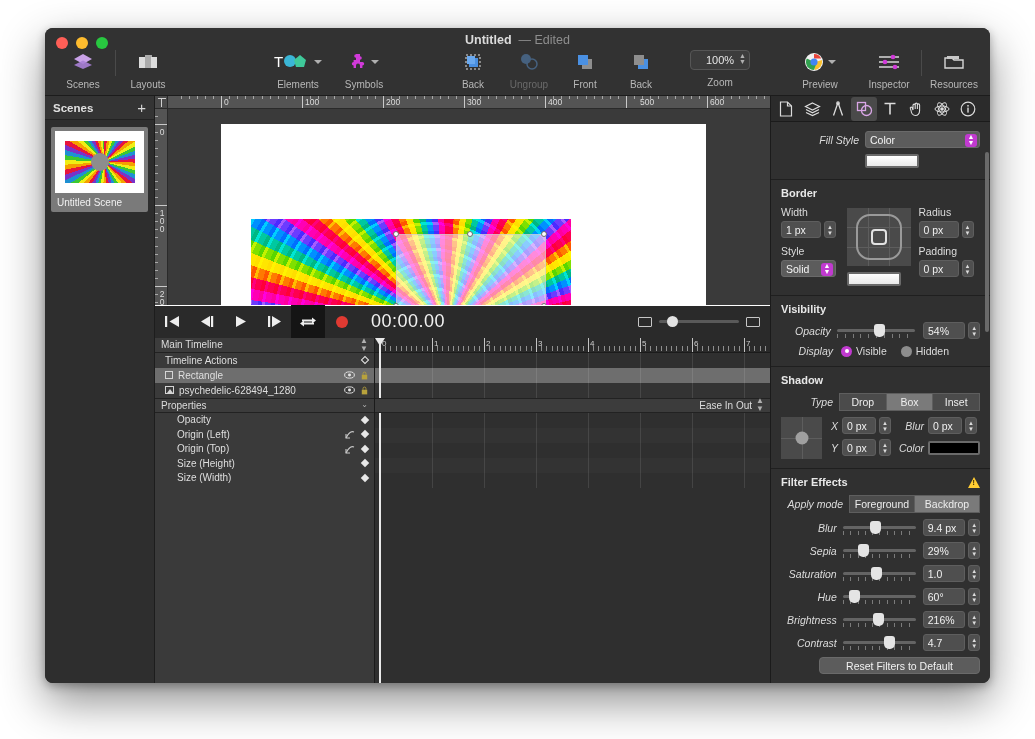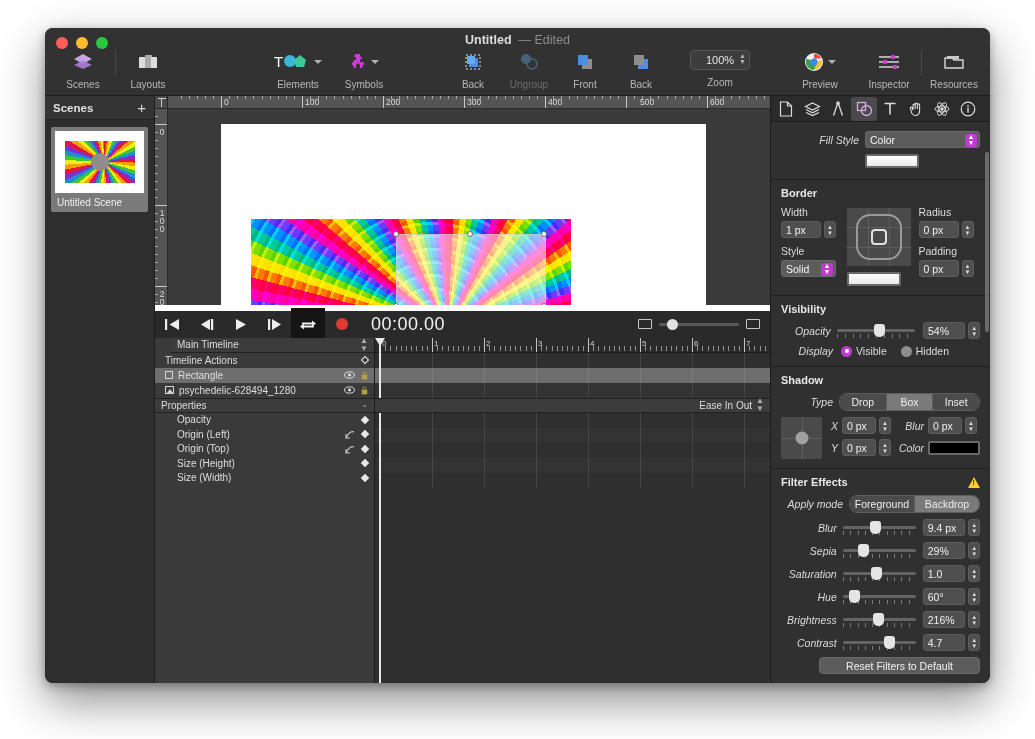--- a/index.html
+++ b/index.html
@@ -165,21 +165,21 @@
     background: rgba(255,255,255,0.54);
     border: 1px solid rgba(200,200,200,0.55);
   }
   .handle {
     position: absolute; width: 6px; height: 6px; border-radius: 50%;
     background: #fdfdfd; border: 1px solid #6d6d6d; margin: -4px 0 0 -4px;
   }
 
   
   .transport {
-    height: 33px; background: #2a2a2a; border-top: 6px solid #ffffff;
+    height: 33px; background: #2a2a2a; border-top: 1px solid #ffffff;
     display: flex; align-items: center; flex: 0 0 auto;
   }
   .tp-btns { display: flex; align-items: center; height: 100%; }
   .tp-btn {
     width: 34px; height: 33px; display: flex; align-items: center; justify-content: center;
   }
   .tp-btn.loop { background: #151515; }
   .timecode {
     font-size: 18px; color: #f2f2f2; margin-left: 12px; letter-spacing: 0.5px;
     font-family: "Liberation Sans", sans-serif;
@@ -188,21 +188,21 @@
   .tl-zoom .track { width: 80px; height: 3px; background: #595959; border-radius: 2px; position: relative; }
   .tl-zoom .knob { position: absolute; left: 8px; top: -4px; width: 11px; height: 11px; border-radius: 50%; background: #e2e2e2; }
   .zm-ico { width: 14px; height: 10px; border: 1.5px solid #c6c6c6; border-radius: 1px; position: relative; }
 
   .tl-row { display: flex; flex: 0 0 auto; }
   .tl-left { width: 220px; flex: 0 0 auto; border-right: 1px solid #1b1b1b; }
   .tl-right { flex: 1 1 auto; position: relative; overflow: hidden; background: #2f2f2f; }
 
   .tlhead {
     height: 15px; background: #3c3c3c; border-bottom: 1px solid #222;
-    display: flex; align-items: center; justify-content: space-between; padding: 0 6px; margin-left: 16px;
+    display: flex; align-items: center; justify-content: space-between; padding: 0 6px;
   }
   .tlhead .t { font-size: 10px; color: #dcdcdc; }
   .sort-ico { color: #b0b0b0; font-size: 8px; line-height: 8px; }
 
   .track-row {
     height: 15px; display: flex; align-items: center; padding-left: 10px;
     font-size: 10px; color: #dfdfdf; position: relative;
   }
   .track-row.sel { background: #6e6e6e; }
   .track-row .nm { flex: 1 1 auto; }
@@ -309,21 +309,21 @@
   .shadow-box { width: 42px; height: 42px; background: #4a4a4a; position: relative; }
   .shadow-box .gl { position:absolute; left:50%; top:0; bottom:0; width:1px; background:#5d5d5d;}
   .shadow-box .gt { position:absolute; top:50%; left:0; right:0; height:1px; background:#5d5d5d;}
   .shadow-box .dot { position:absolute; left:50%; top:50%; transform:translate(-50%,-50%); width:13px;height:13px;border-radius:50%; background:#a0a0a0;}
 
   .radio { display: flex; align-items: center; gap: 4px; font-size: 10.5px; color: #dcdcdc; }
   .rdot { width: 11px; height: 11px; border-radius: 50%; background: #8d8d8d; position: relative; }
   .rdot.on { background: #c13ad0; }
   .rdot.on::after { content:''; position:absolute; left:50%; top:50%; transform:translate(-50%,-50%); width:4px;height:4px;border-radius:50%;background:#fff;}
 
-  .segctl { display: flex; border-radius: 8px; overflow: hidden; border: 1px solid #5e5e5e; }
+  .segctl { display: flex; border-radius: 0; overflow: hidden; border: 1px solid #5e5e5e; }
   .seg {
     font-size: 10.5px; color: #ededed; background: #4b4b4b;
     padding: 2px 0; text-align: center; border-right: 1px solid #5e5e5e;
   }
   .seg:last-child { border-right: none; }
   .seg.on { background: #7a7a7a; }
 
   .sldr { position: relative; height: 14px; display: flex; align-items: center; }
   .sldr .bar { position: absolute; left: 0; right: 0; top: 5px; height: 3px; background: #646464; border-radius: 2px; }
   .sldr .ticks { position: absolute; left: 0; right: 0; top: 10px; height: 4px;

